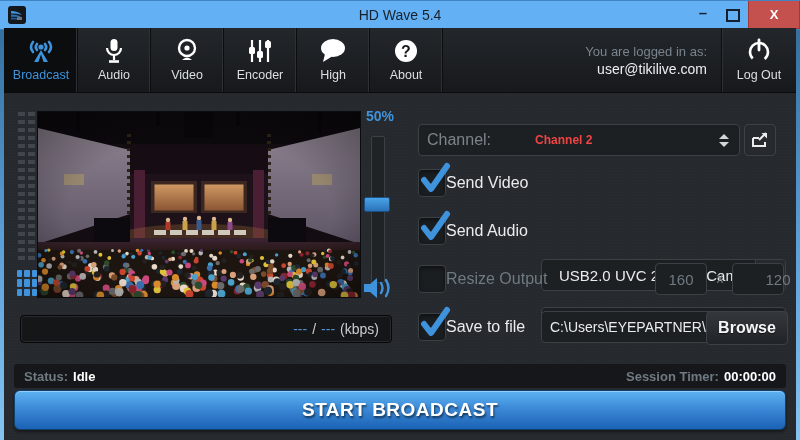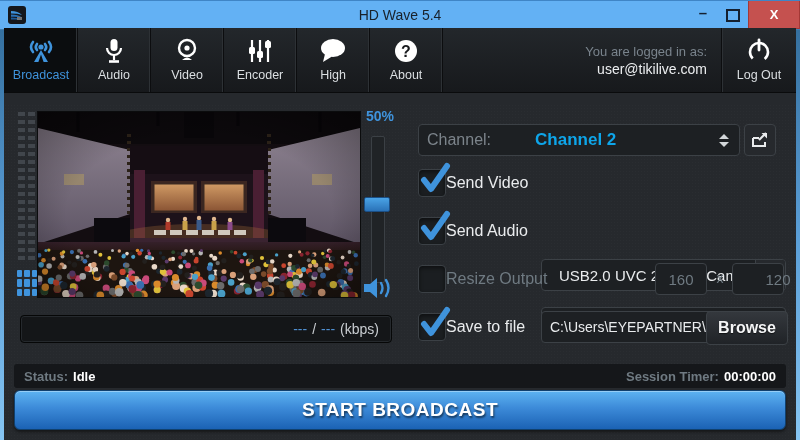--- a/index.html
+++ b/index.html
@@ -54,21 +54,21 @@
   
   .bitrate{position:absolute;left:16px;top:211px;width:372px;height:28px;background:#141618;border:1px solid #060707;
     box-shadow:inset 0 0 0 1px #25292d;border-radius:4px;display:flex;align-items:center;justify-content:flex-end;
     padding-right:12px;box-sizing:border-box;font-size:14px;color:#c9cdd1;gap:5px;}
   .bitrate .dash{color:#4f8fd0;}
   
   .panel-row{position:absolute;left:414px;height:32px;display:flex;align-items:center;}
   .box{background:#1d2023;border:1px solid #3c4146;border-radius:4px;box-sizing:border-box;gap:36px;}
   .channel-select{position:absolute;left:414px;top:20px;width:322px;height:32px;display:flex;align-items:center;padding:0 8px;cursor:pointer;}
   .ch-label{color:#7c848b;font-size:16px;margin-right:8px;}
-  .ch-value{color:#0ea5e9;font-size:17px;font-weight:bold;flex:1;}
+  .ch-value{color:#ef4444;font-size:12px;font-weight:bold;flex:1;}
   .spinner{display:flex;flex-direction:column;gap:3px;align-items:center;padding-right:2px;}
   .spinner i{width:0;height:0;border-left:5px solid transparent;border-right:5px solid transparent;display:block;}
   .spinner .up{border-bottom:5px solid #d3d7da;}
   .spinner .down{border-top:5px solid #d3d7da;}
   .icon-btn{position:absolute;width:32px;height:32px;background:#26292d;border:1px solid #3c4146;border-radius:4px;
     display:flex;align-items:center;justify-content:center;cursor:pointer;padding:0;}
   .share-btn{left:740px;top:20px;}
   .checkbox{width:26px;height:26px;background:#1b1e21;border:1px solid #3b4045;border-radius:4px;position:relative;
     box-shadow:inset 0 2px 4px rgba(0,0,0,.5);cursor:pointer;flex:0 0 auto;}
   .checkbox svg{position:absolute;left:1px;top:-8px;overflow:visible;}

